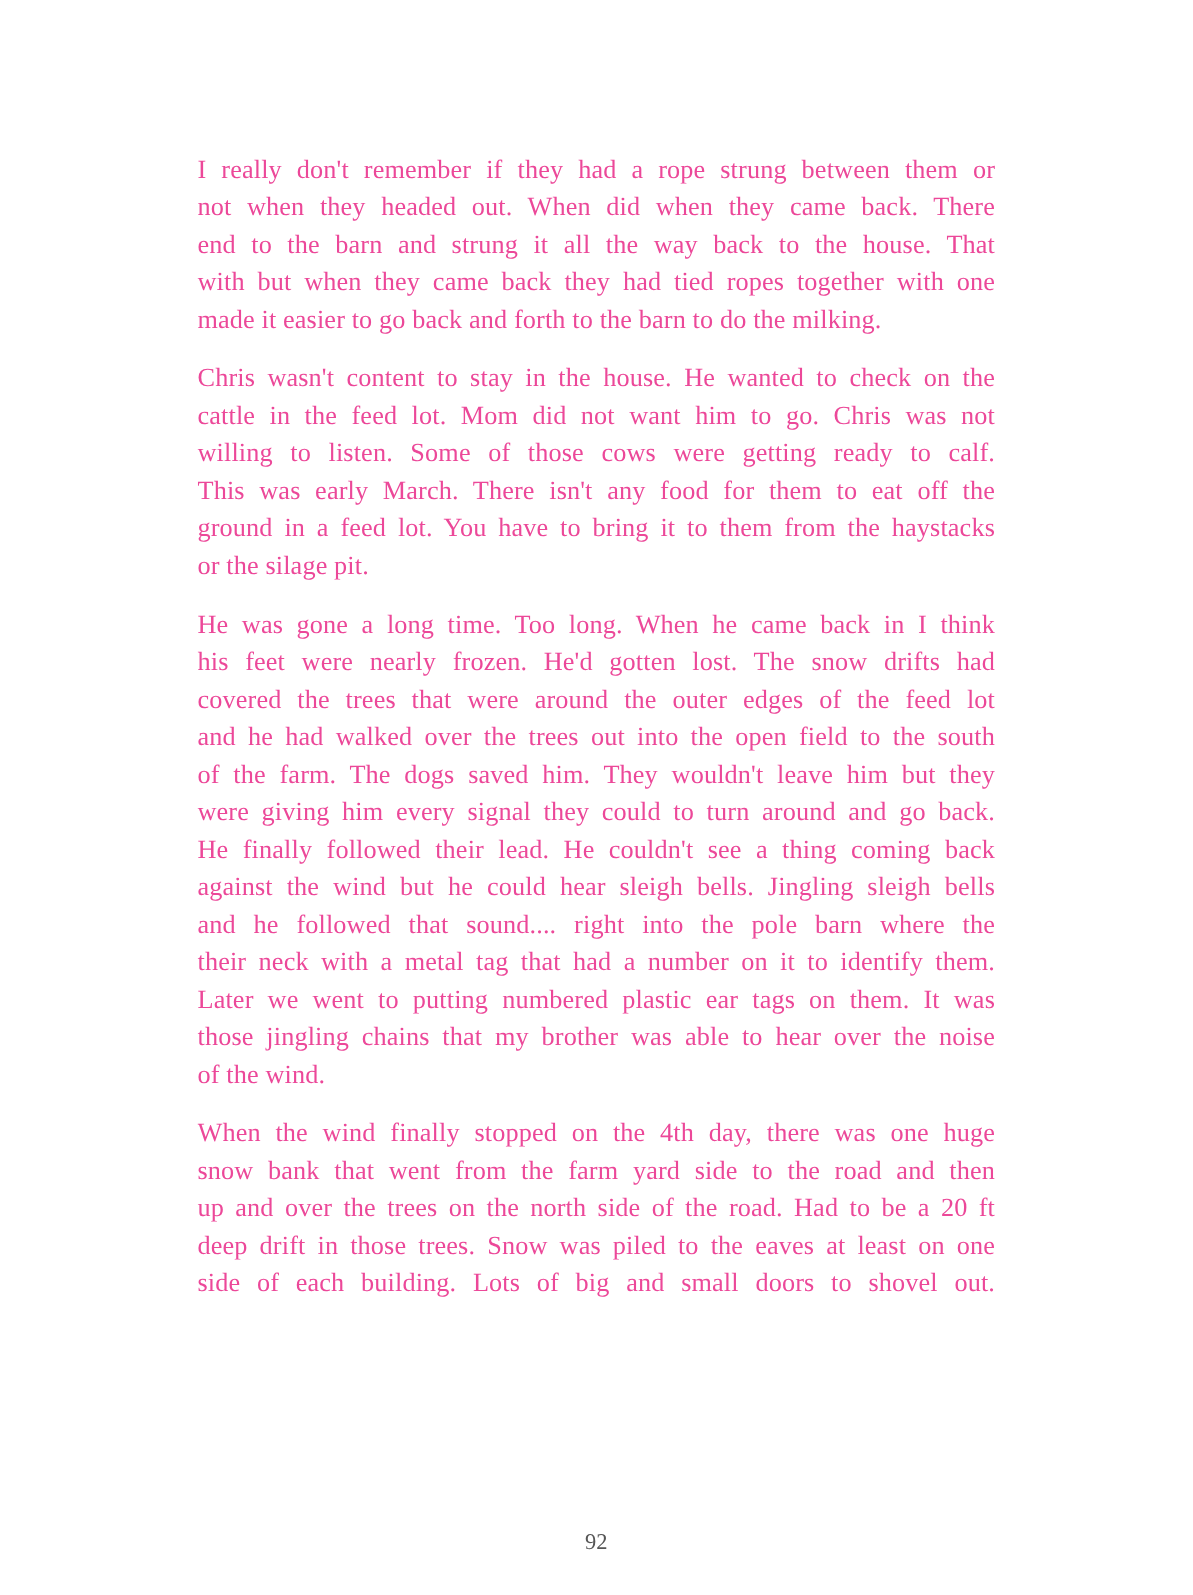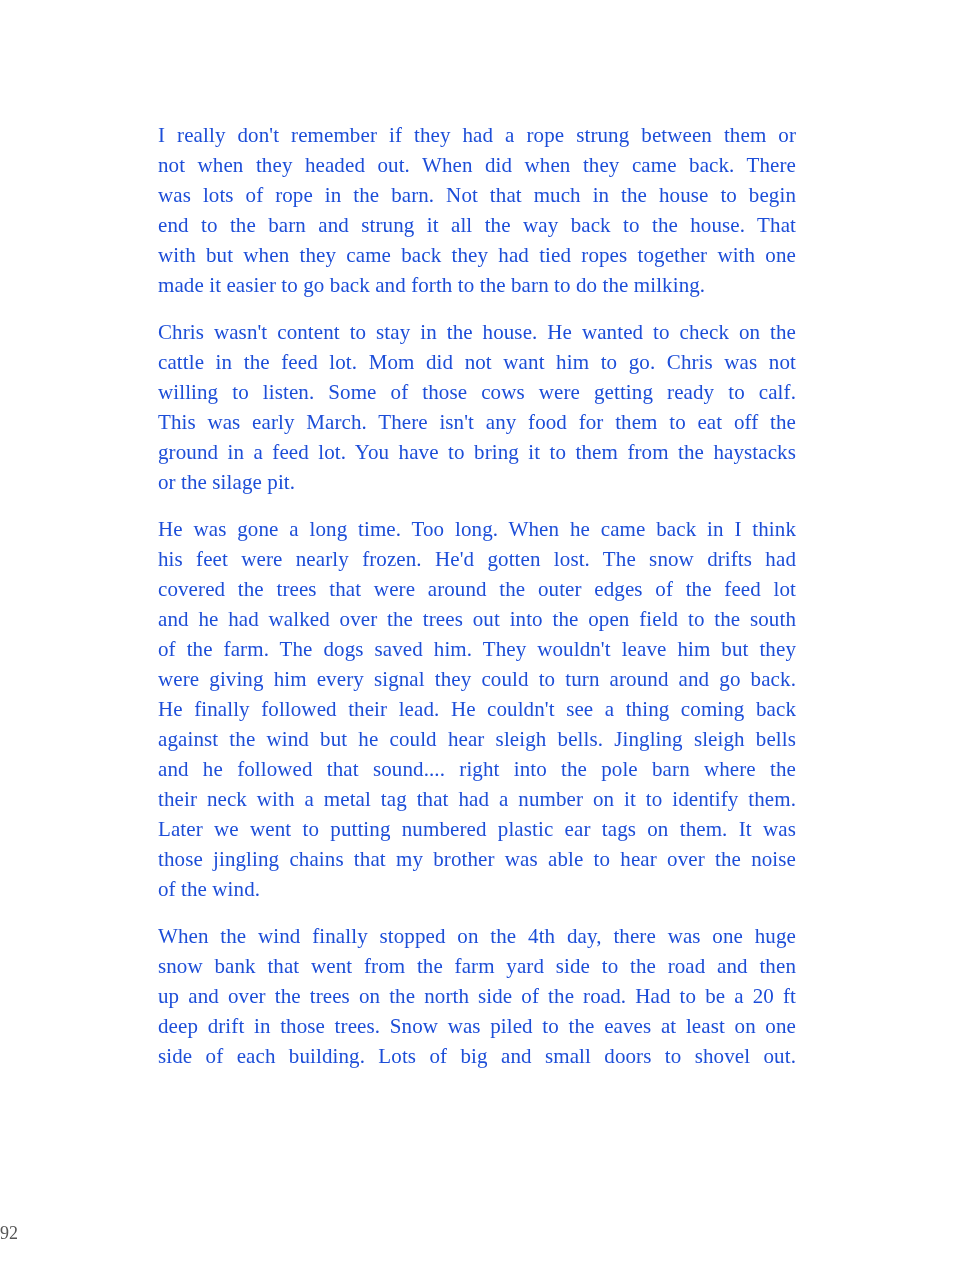--- a/index.html
+++ b/index.html
@@ -22,49 +22,49 @@
     width: 638px;
   }
   .paragraph {
     margin: 0 0 17px 0;
     padding: 0;
   }
   .line {
     height: 30px;
     line-height: 30px;
     font-size: 21px;
-    color: #1d4ed8;
+    color: #ec4899;
     text-align: justify;
     text-align-last: justify;
     overflow: hidden;
     letter-spacing: 0.1px;
   }
   .line.last {
     text-align: left;
     text-align-last: left;
   }
   .page-number {
     position: absolute;
     left: 0;
     top: 1221px;
     width: 954px;
+    text-align: center;
     font-size: 18px;
     line-height: 24px;
     color: #565656;
   }
 </style>
 </head>
 <body>
 
 <div class="page">
   <div class="content" id="content">
       <div class="paragraph">
         <div class="line">I really don't remember if they had a rope strung between them or</div>
         <div class="line">not when they headed out. When did when they came back. There</div>
-        <div class="line">was lots of rope in the barn. Not that much in the house to begin</div>
         <div class="line">end to the barn and strung it all the way back to the house. That</div>
         <div class="line">with but when they came back they had tied ropes together with one</div>
         <div class="line last">made it easier to go back and forth to the barn to do the milking.</div>
       </div>
       <div class="paragraph">
         <div class="line">Chris wasn't content to stay in the house. He wanted to check on the</div>
         <div class="line">cattle in the feed lot. Mom did not want him to go. Chris was not</div>
         <div class="line">willing to listen. Some of those cows were getting ready to calf.</div>
         <div class="line">This was early March. There isn't any food for them to eat off the</div>
         <div class="line">ground in a feed lot. You have to bring it to them from the haystacks</div>

